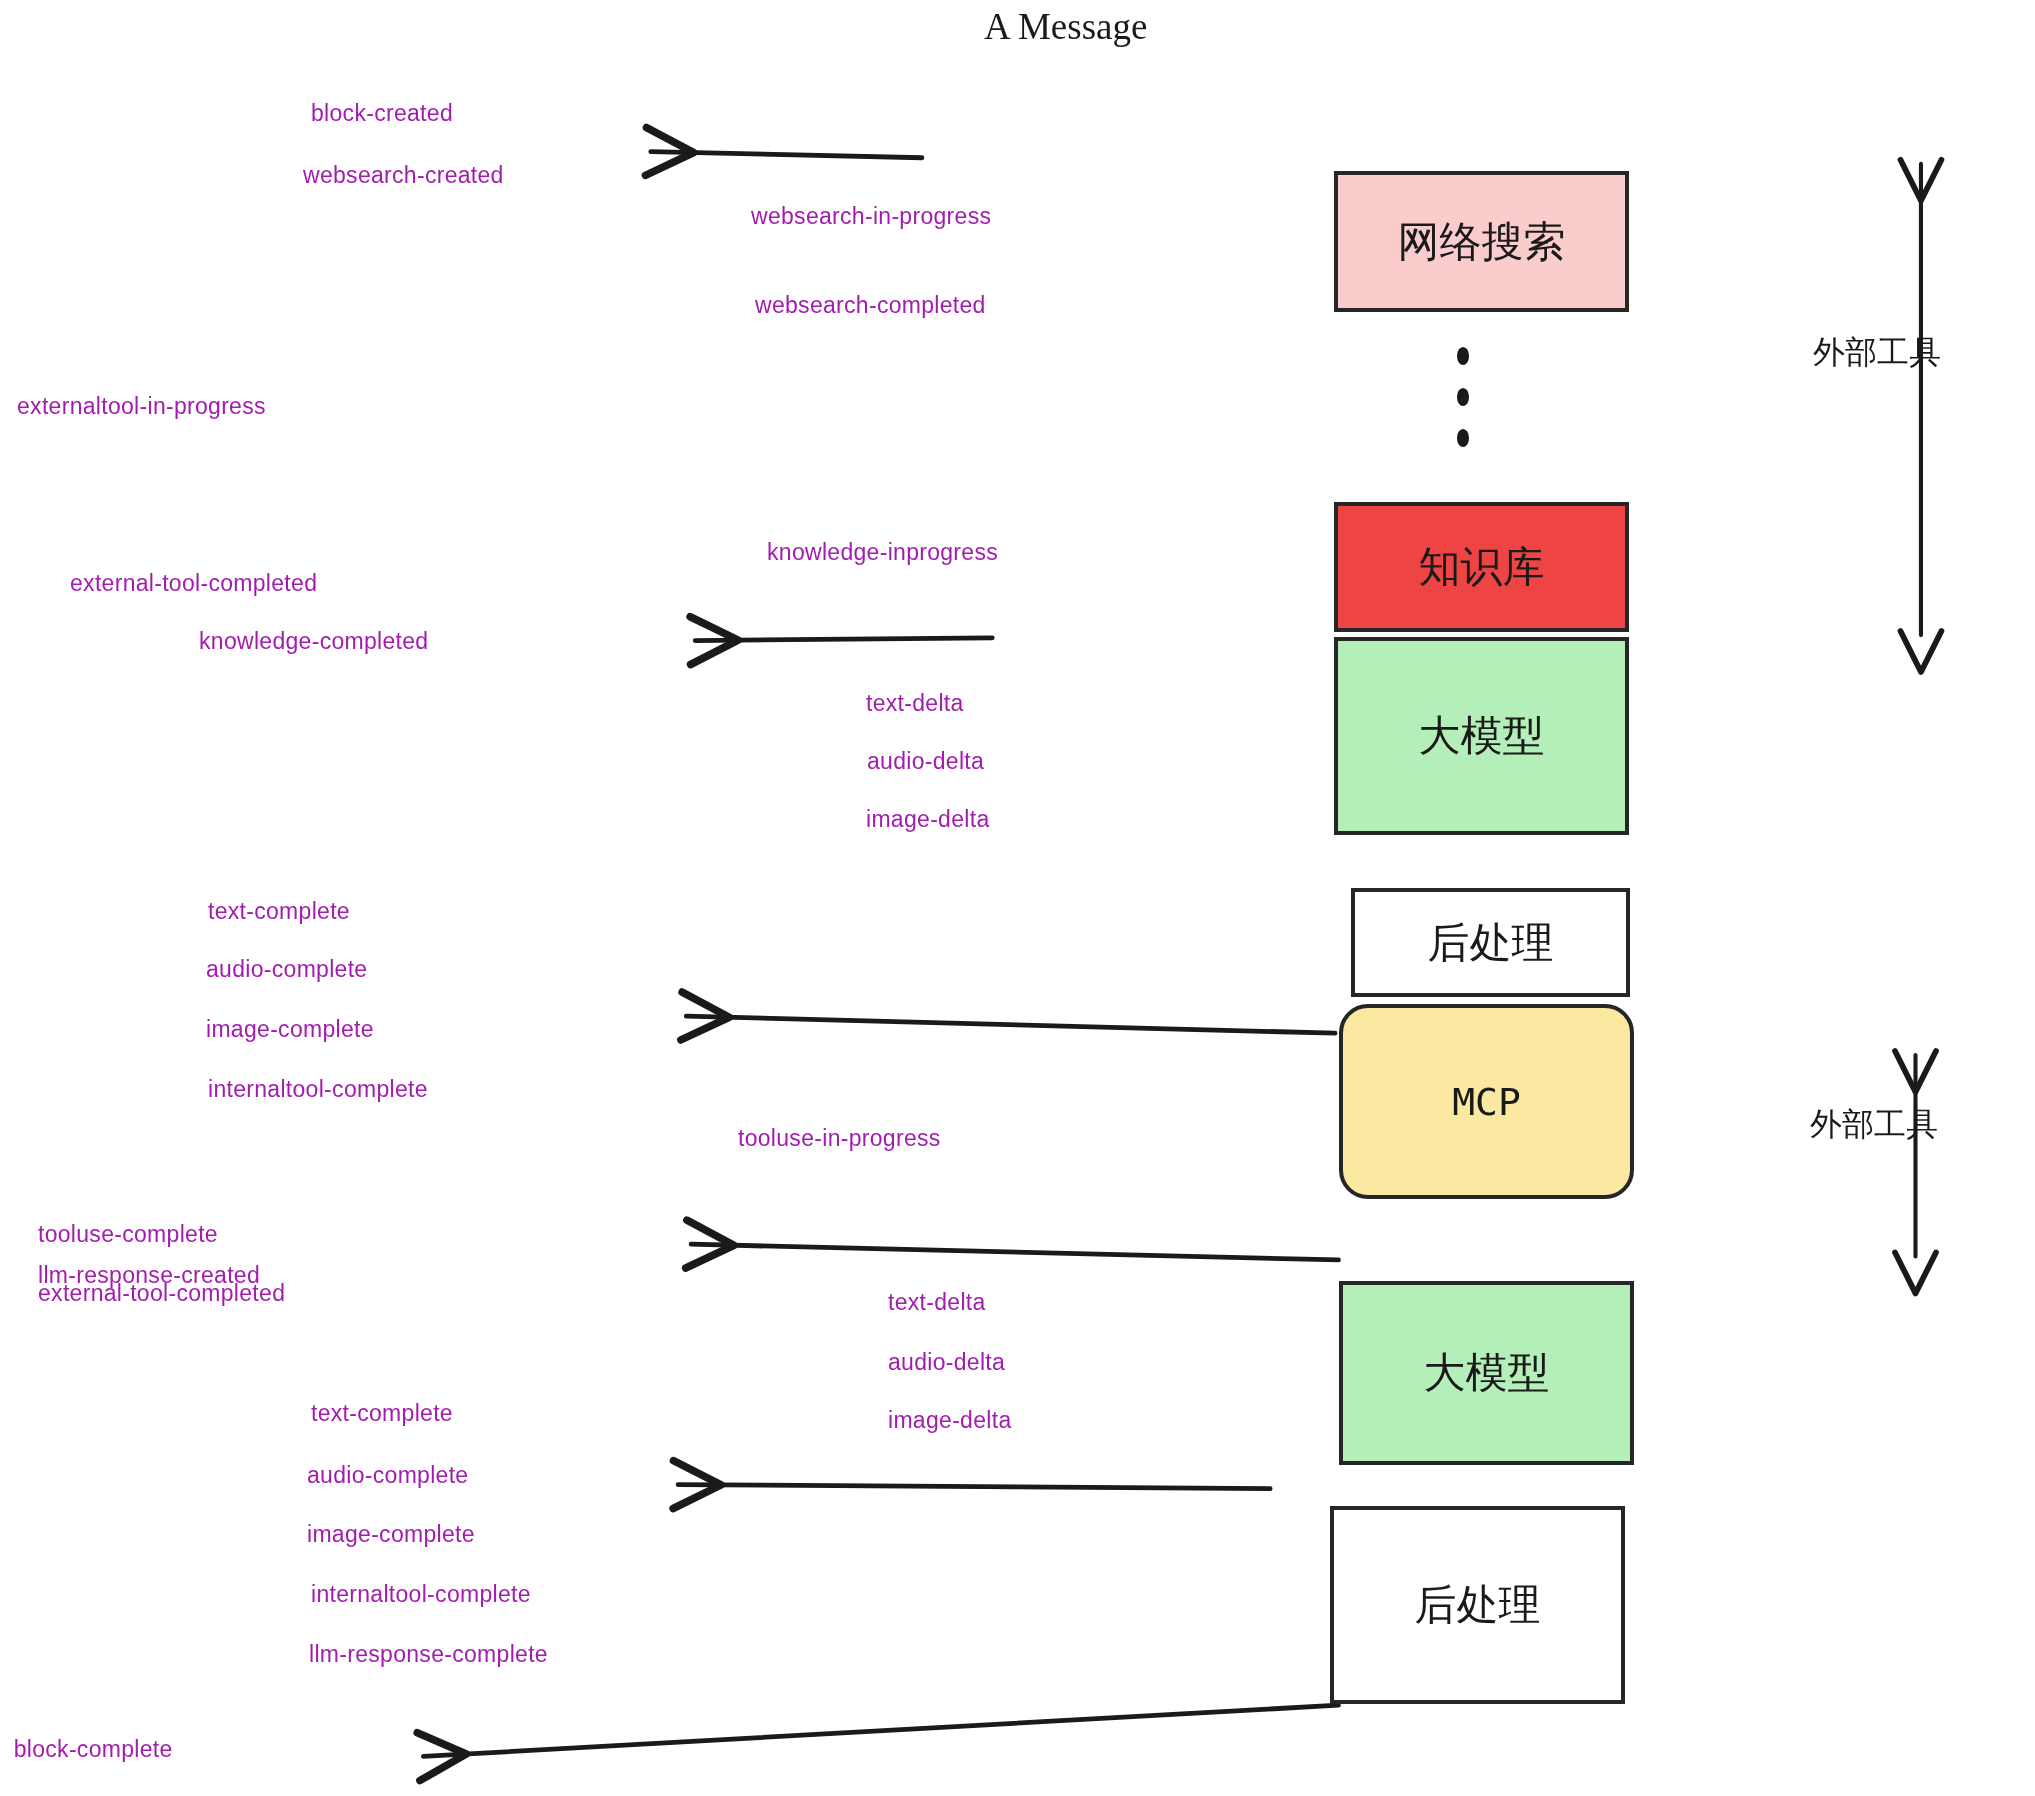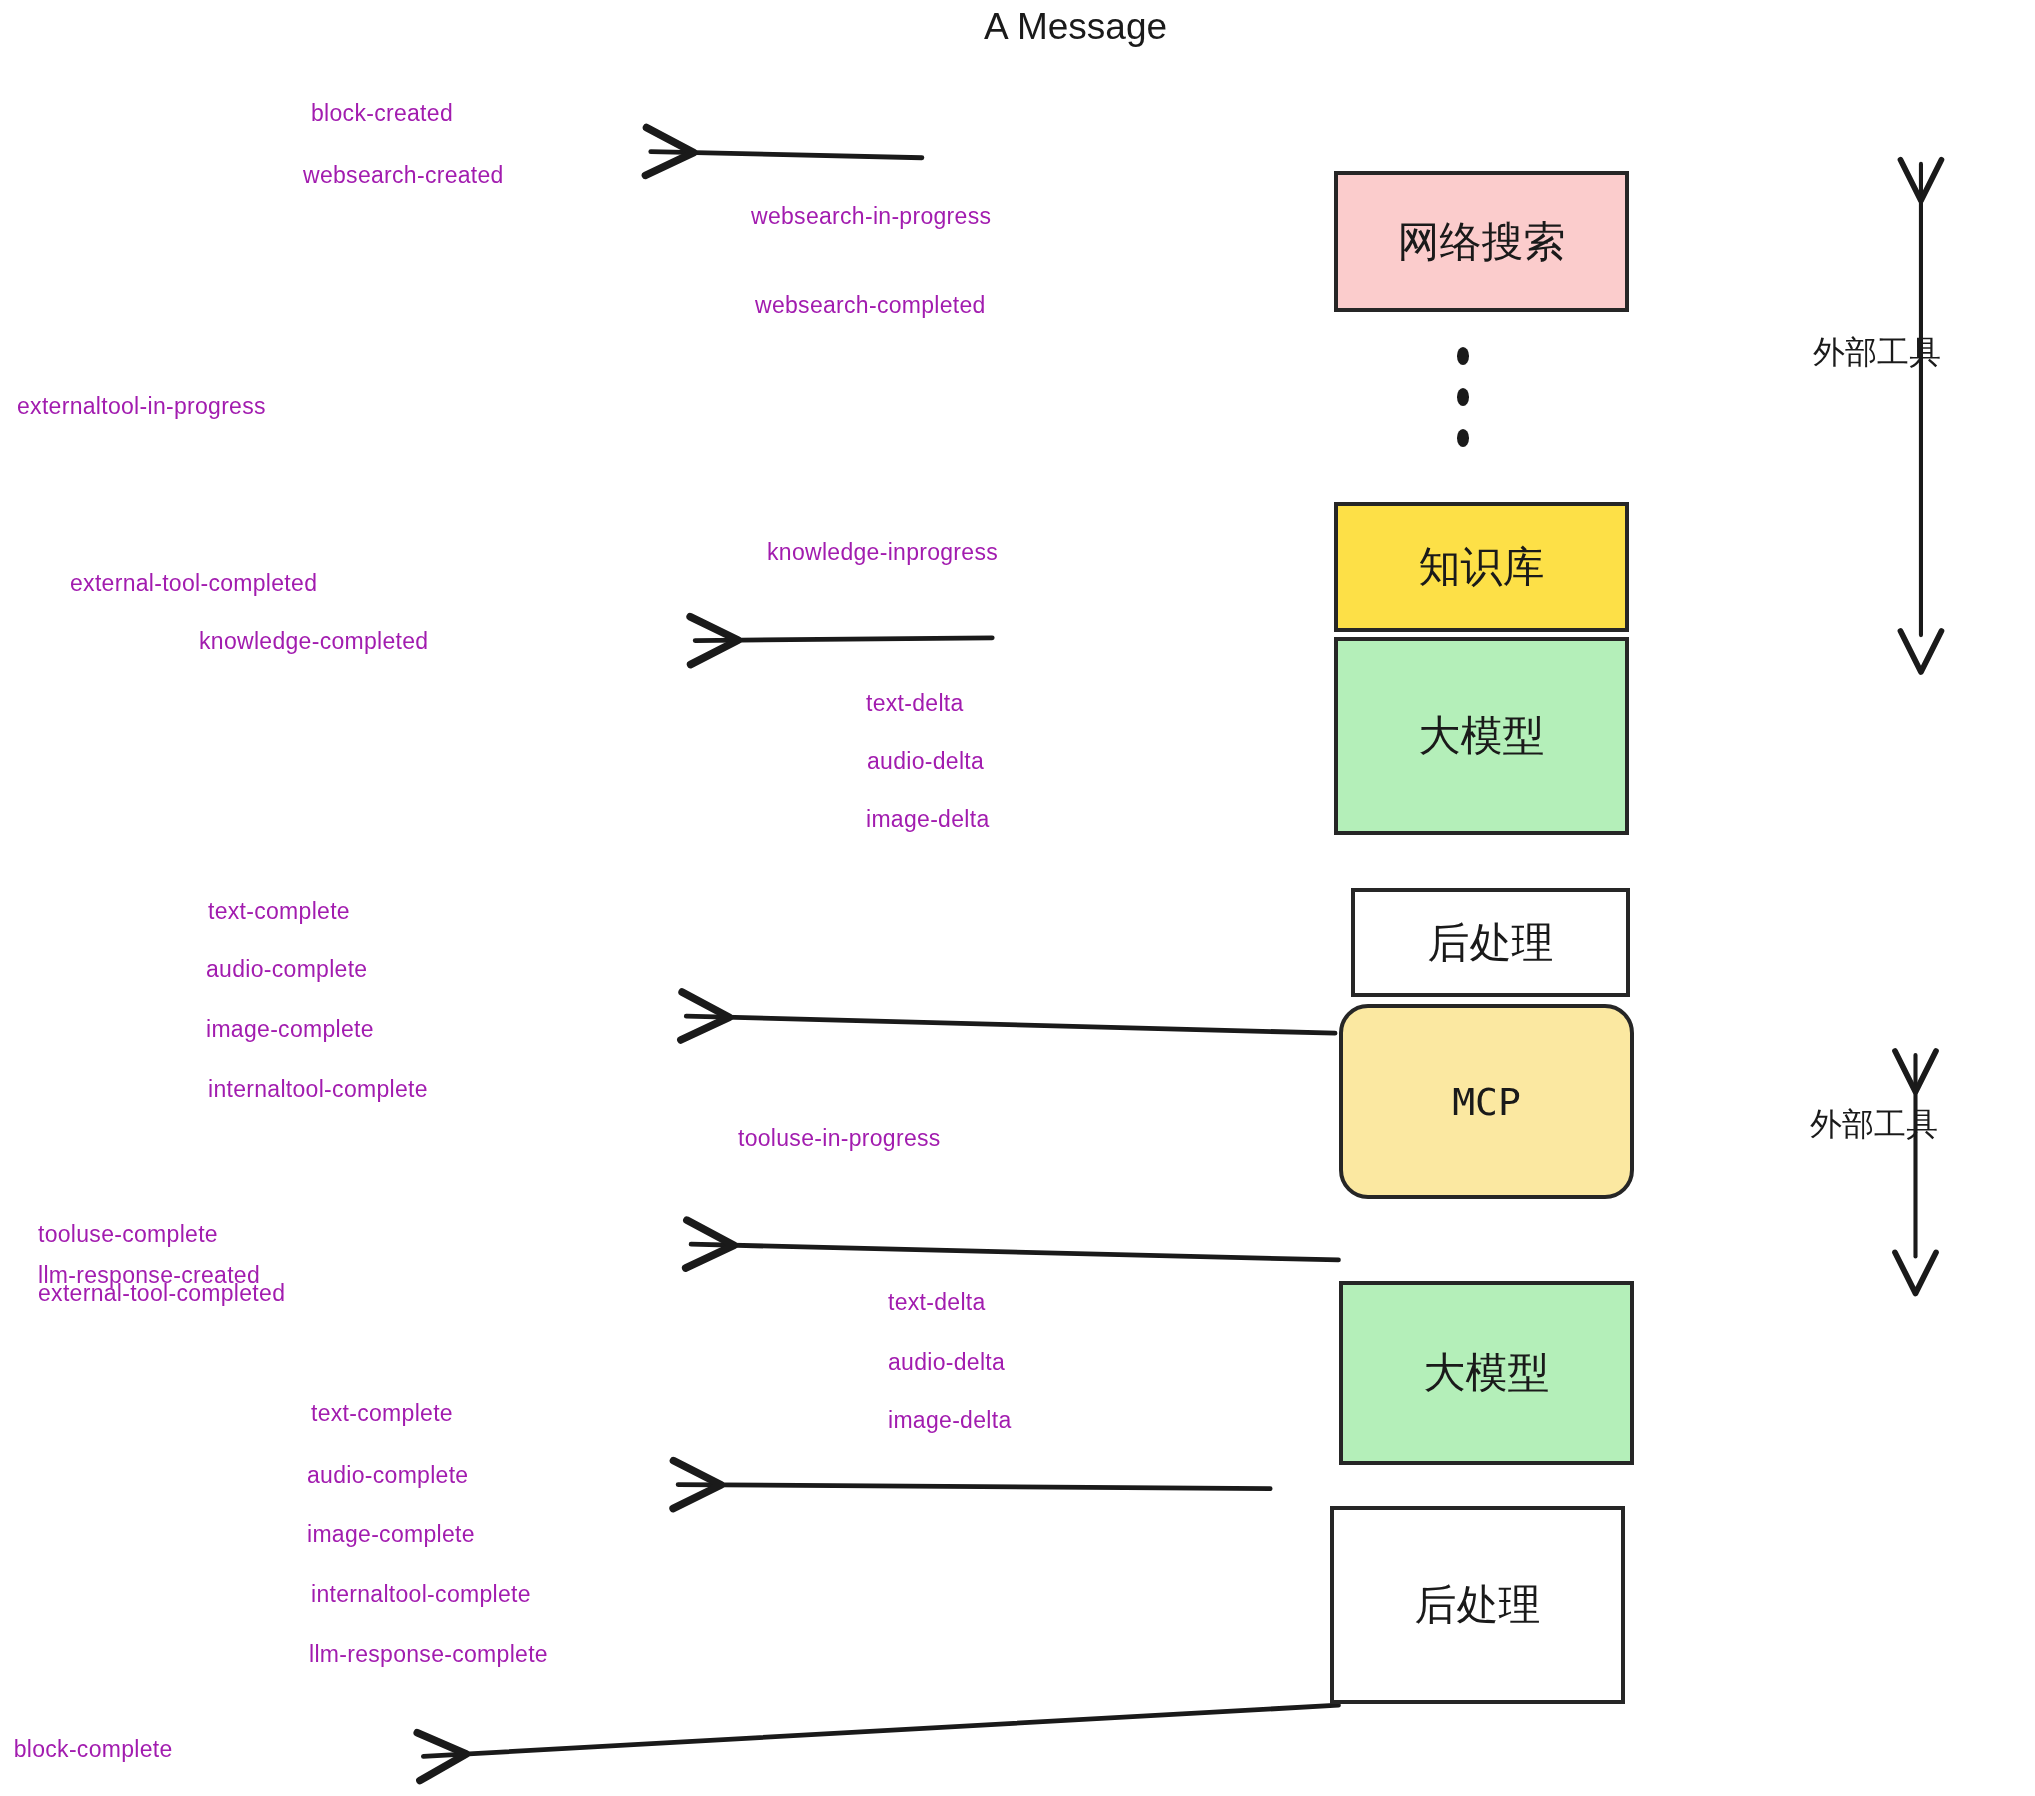--- a/index.html
+++ b/index.html
@@ -21,21 +21,21 @@
     color: #a21caf;
     font-family: Liberation Sans, sans-serif;
     font-size: 23px;
     letter-spacing: 0.3px;
     line-height: 1;
   }
   .title {
     position: absolute;
     white-space: nowrap;
     color: #1a1a1a;
-    font-family: Liberation Sans, sans-serif;
+    font-family: Liberation Serif, serif;
     font-size: 37px;
     line-height: 1;
     text-align: center;
   }
   .node {
     position: absolute;
     box-sizing: border-box;
     border: 4.1px solid #262626;
     display: flex;
     align-items: center;
@@ -98,21 +98,21 @@
         <line x1="1960" y1="2497" x2="620" y2="2572" marker-end="url(#ah)"></line>
       </g>
     <g id="double-arrow-group" stroke="#1a1a1a" stroke-width="6" fill="none" stroke-linecap="round">
         <line x1="2813" y1="930" x2="2813" y2="240" marker-end="url(#ah-up)" marker-start="url(#ah-up)"></line>
         <line x1="2805" y1="1840" x2="2805" y2="1545" marker-end="url(#ah-up)" marker-start="url(#ah-up)"></line>
       </g>
   </svg>
 
   <div id="nodes-layer">
       <div class="node" style="left: 1334px; top: 171px; width: 295px; height: 141px; background: rgb(251, 204, 204);">网络搜索</div>
-      <div class="node" style="left: 1334px; top: 502px; width: 295px; height: 130px; background: #fde047;">知识库</div>
+      <div class="node" style="left: 1334px; top: 502px; width: 295px; height: 130px; background: #ef4444;">知识库</div>
       <div class="node" style="left: 1334px; top: 637px; width: 295px; height: 198px; background: rgb(180, 239, 185);">大模型</div>
       <div class="node" style="left: 1351px; top: 888px; width: 279px; height: 109px; background: rgb(255, 255, 255);">后处理</div>
       <div class="node mcp-label" style="left: 1339px; top: 1004px; width: 295px; height: 195px; background: rgb(251, 232, 161); border-radius: 29px;">MCP</div>
       <div class="node" style="left: 1339px; top: 1281px; width: 295px; height: 184px; background: rgb(180, 239, 185);">大模型</div>
       <div class="node" style="left: 1330px; top: 1506px; width: 295px; height: 198px; background: rgb(255, 255, 255);">后处理</div>
     </div>
   <div id="events-layer">
       <div class="evt" style="left: 311px; top: 102px;">block-created</div>
       <div class="evt" style="left: 303px; top: 164px;">websearch-created</div>
       <div class="evt" style="left: 751px; top: 205px;">websearch-in-progress</div>

